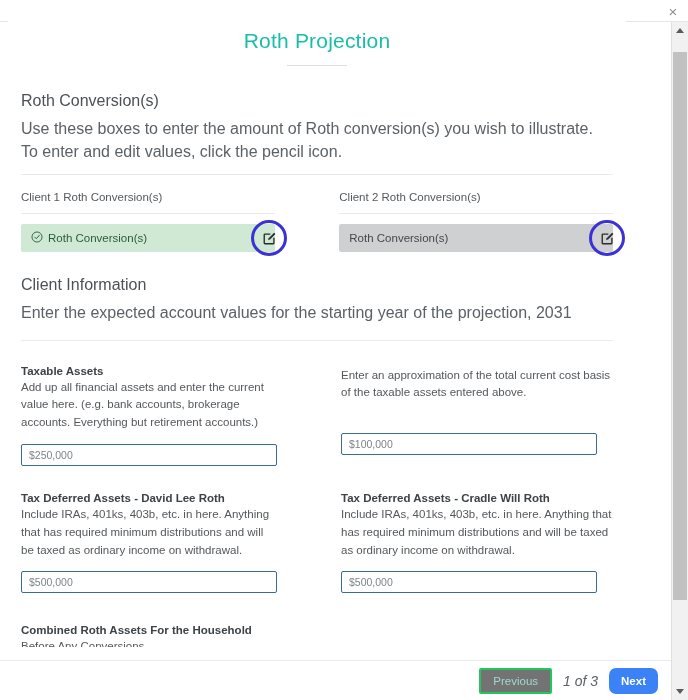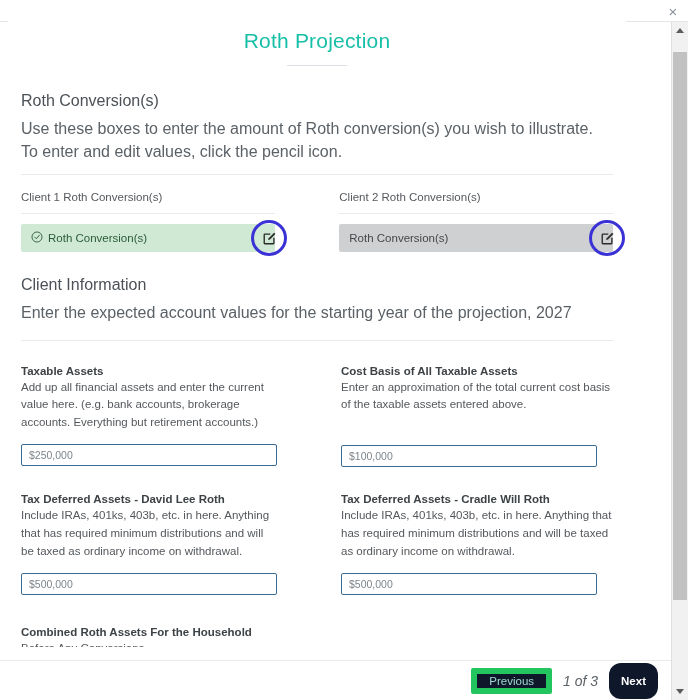--- a/index.html
+++ b/index.html
@@ -191,43 +191,43 @@
     width: 671px; height: 39px;
     display: flex; align-items: center; justify-content: flex-end;
     padding-right: 13px;
     gap: 0;
     background: #ffffff;
   }
   .btn-prev {
     height: 26px;
     padding: 0 12px;
     display: flex; align-items: center;
-    border: 6px solid #22c55e;
-    background: #0f172a;
+    border: 2px solid #22c55e;
+    background: #737373;
     color: #9ed9d0;
     font-size: 11.5px;
     border-radius: 2px;
     cursor: default;
   }
   .page-ind {
     font-size: 14px;
     color: #5b6166;
     padding: 0 11px;
     font-style: italic;
   }
   .btn-next {
-    height: 36px;
+    height: 26px;
     padding: 0 12px;
     display: flex; align-items: center;
     border: none;
-    background: #0f172a;
+    background: #3b82f6;
     color: #ffffff;
     font-size: 11.5px;
     font-weight: bold;
-    border-radius: 12px;
+    border-radius: 7px;
     cursor: pointer;
   }
 </style>
 </head>
 <body>
 
 <div id="app">
 
   <div class="topbar">
     <div class="close-btn">×</div>
@@ -286,31 +286,30 @@
             <svg width="17" height="17" viewBox="0 0 20 20" aria-hidden="true">
               <path d="M3 5.5 A1.6 1.6 0 0 1 4.6 4 H11 v1.6 H4.6 v9.8 h9.8 V9 H16 v6.4 A1.6 1.6 0 0 1 14.4 17 H4.6 A1.6 1.6 0 0 1 3 15.4 Z" fill="#2b2b2b"></path>
               <path d="M9 9.6 L15.4 3.2 L17 4.8 L10.6 11.2 L8.3 11.8 Z" fill="#2b2b2b"></path>
             </svg>
           </div>
         </div>
       </div>
     </div>
 
     <h2 class="section-head" style="margin-top:24px;">Client Information</h2>
-    <p class="section-sub">Enter the expected account values for the starting year of the projection, 2027</p>
+    <p class="section-sub">Enter the expected account values for the starting year of the projection, 2031</p>
     <div class="rule" style="margin-top:15px;"></div>
 
     <div class="cols" style="margin-top:24px;justify-content:center;">
       <div class="col">
         <div class="field-label bold">Taxable Assets</div>
         <div class="field-desc">Add up all financial assets and enter the current value here. (e.g. bank accounts, brokerage accounts. Everything but retirement accounts.)</div>
         <input class="txt-input" type="text" value="$250,000" style="">
       </div>
       <div class="col">
-        <div class="field-label bold">Cost Basis of All Taxable Assets</div>
         <div class="field-desc">Enter an approximation of the total current cost basis of the taxable assets entered above.</div>
         <input class="txt-input" type="text" style="margin-top: 31px;" value="$100,000">
       </div>
     </div>
 
     <div class="cols" style="margin-top:26px;">
       <div class="col">
         <div class="field-label bold">Tax Deferred Assets - David Lee Roth</div>
         <div class="field-desc">Include IRAs, 401ks, 403b, etc. in here. Anything that has required minimum distributions and will be taxed as ordinary income on withdrawal.</div>
         <input class="txt-input" type="text" value="$500,000" style="">

